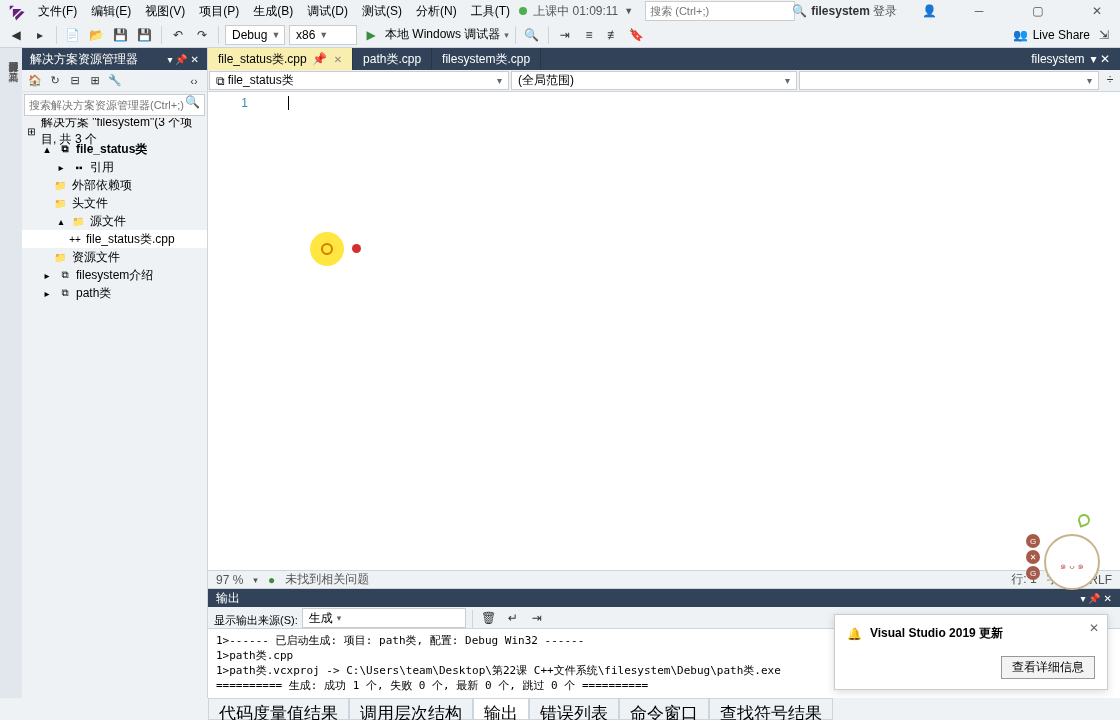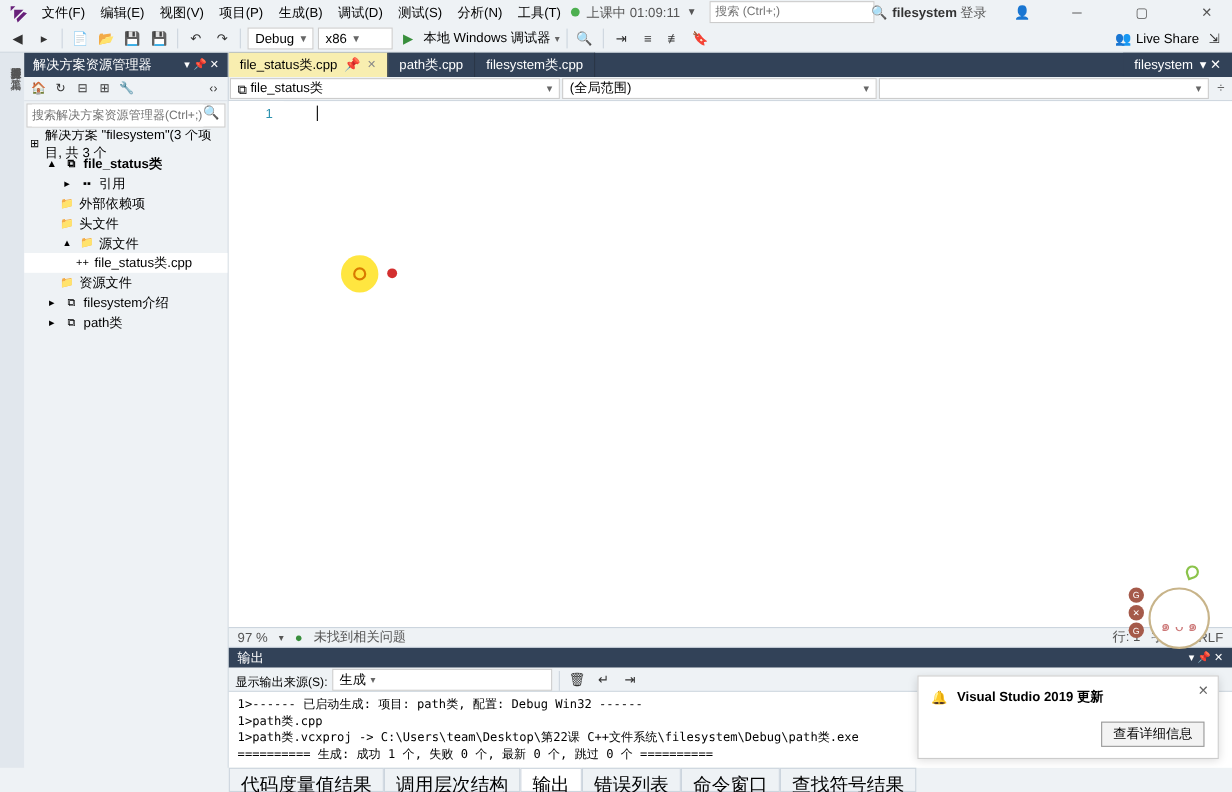--- a/index.html
+++ b/index.html
@@ -65,21 +65,21 @@
 .btab{padding:3px 10px;border:1px solid #ccd5de;background:#eef2f5;font-size:17px;cursor:pointer}
 .btab.active{background:#fff}
 .notif{position:absolute;right:12px;bottom:30px;width:274px;background:#fff;border:1px solid #ccc;box-shadow:0 2px 8px rgba(0,0,0,.15);padding:10px 12px}
 .notif .title{display:flex;gap:8px;align-items:center;font-weight:700;margin-bottom:4px}
 .notif .close{position:absolute;right:8px;top:6px;cursor:pointer;color:#666}
 .notif .body{font-size:11px;color:#333;display:block;height:auto}
 .notif button{margin-top:10px;float:right;padding:2px 10px;border:1px solid #999;background:#f3f3f3;cursor:pointer}
 .mascot{position:absolute;right:20px;bottom:130px;width:70px;height:70px}
 .mascot .face{width:56px;height:56px;border:2px solid #c8b48a;border-radius:50%;background:#fff;position:absolute;right:0;bottom:0}
 .mascot .leaf{position:absolute;right:10px;top:-6px;width:12px;height:12px;border:2px solid #8bc34a;border-radius:50% 50% 50% 0;transform:rotate(-20deg)}
-.mascot .eyes{position:absolute;top:22px;width:100%;text-align:center;color:#c77;font-size:14px}
+.mascot .eyes{position:absolute;top:22px;width:100%;text-align:center;color:#c77;font-size:10px}
 .bubbles{position:absolute;right:80px;bottom:140px;display:flex;flex-direction:column;gap:2px}
 .bubbles span{width:14px;height:14px;border-radius:50%;background:#a55a4a;color:#fff;font-size:8px;display:flex;align-items:center;justify-content:center}
 </style>
 </head>
 <body>
 
 <div class="menubar">
   <svg class="logo" viewBox="0 0 24 24">
       <path d="M2 12l4-4v8zM8 12l8-8v16zM18 6l4-2v16l-4-2z"></path>
     </svg>
@@ -267,21 +267,21 @@
       <span>字符</span>
       <span>CRLF</span>
     </div>
     <div class="output">
       <div class="out-hd">
           <span>输出</span>
           <span style="margin-left:auto;font-size:10px">▾ 📌 ✕</span>
         </div>
       <div class="out-tb">
         <span class="lbl">显示输出来源(S):</span>
-        <div class="combo" style="width:200px">
+        <div class="combo" style="width:164px">
             <span>生成</span>
             <span class="car">▾</span>
           </div>
         <span class="tsep"></span>
         <span class="tbtn">🗑</span>
         <span class="tbtn">↵</span>
         <span class="tbtn">⇥</span>
       </div>
       <div class="out-body" id="outbody">1&gt;------ 已启动生成: 项目: path类, 配置: Debug Win32 ------
 1&gt;path类.cpp

